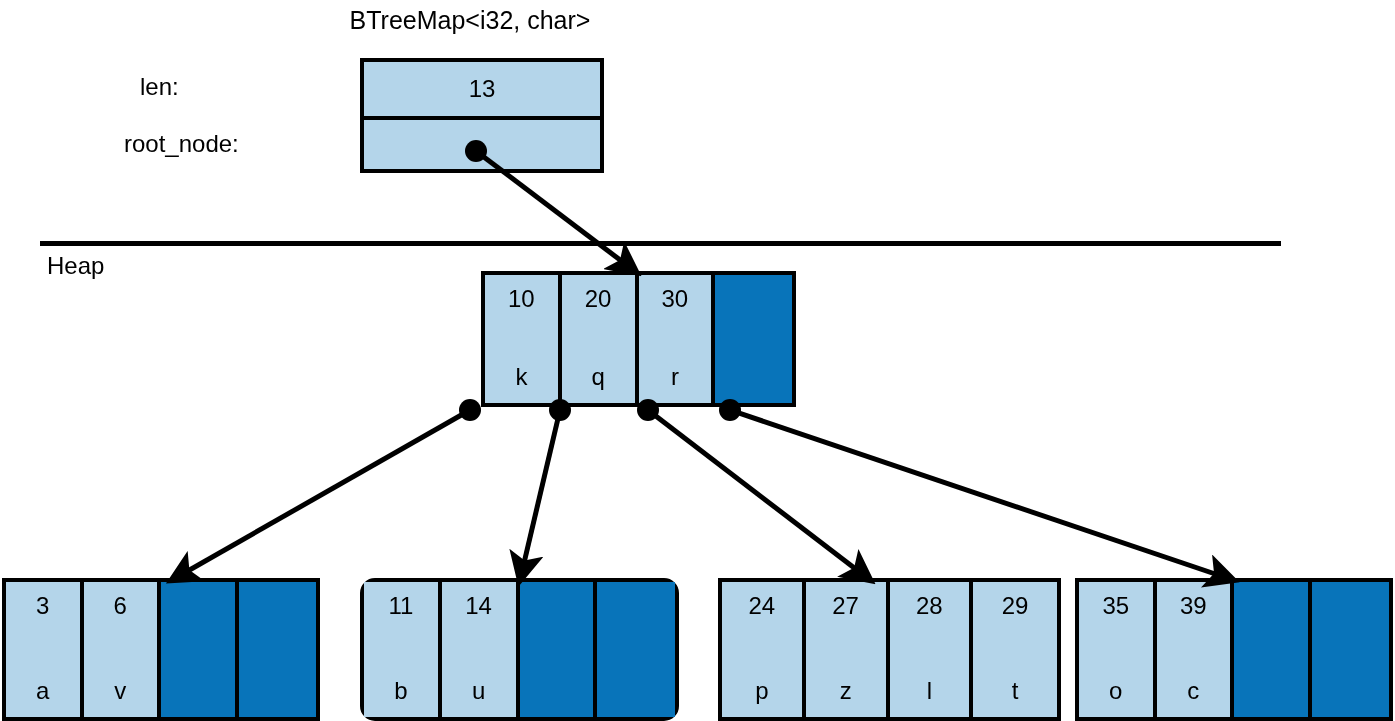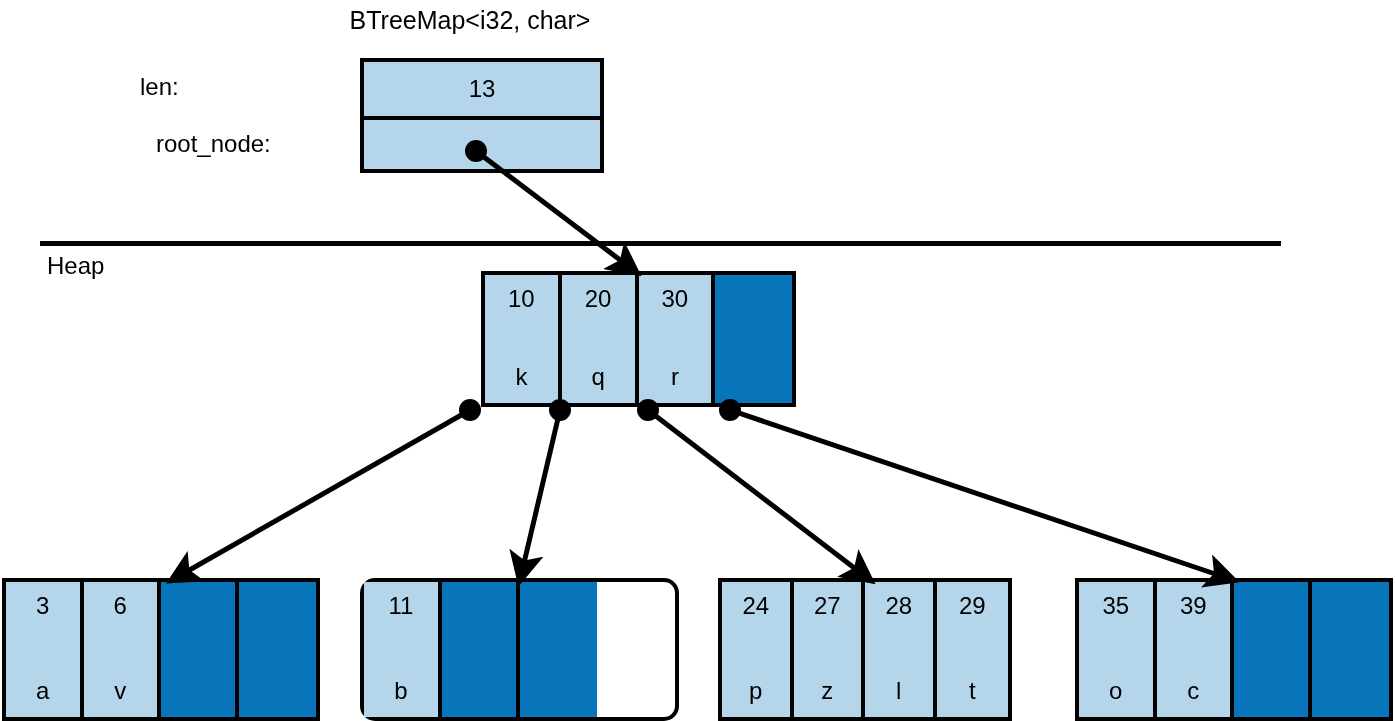--- a/index.html
+++ b/index.html
@@ -41,21 +41,21 @@
     font-size: 24px;
     color: #000;
     white-space: nowrap;
   }
   #label-len {
     left: 140px;
     top: 73px;
     width: 210px;
   }
   #label-root {
-    left: 156px;
+    left: 124px;
     top: 130px;
     width: 210px;
   }
   .struct-box {
     position: absolute;
     left: 360px;
     top: 58px;
     width: 244px;
     height: 115px;
     border: 4px solid #000;
@@ -130,21 +130,21 @@
     left: 481px;
     top: 271px;
     width: 315px;
     height: 136px;
   }
   #root-node .cell { width: 25%; gap: 16px; }
   .leaf { top: 578px; height: 143px; }
   .leaf .cell { width: 25%; }
   #leaf-0 { left: 2px;    width: 318px; }
   #leaf-1 { left: 360px;  width: 319px; border-radius: 15px; }
-  #leaf-2 { left: 718px;  width: 294px; }
+  #leaf-2 { left: 718px;  width: 343px; }
   #leaf-3 { left: 1075px; width: 318px; }
 </style>
 </head>
 <body>
 
 <div id="stage">
 
   <div class="struct-title">BTreeMap&lt;i32, char&gt;</div>
 
   <div class="field-label" id="label-len">len:</div>
@@ -192,20 +192,24 @@
       </div>
       <div class="cell empty">
         <span class="key"></span>
         <span class="val"></span>
       </div>
     </div>
   <div class="node leaf" id="leaf-1">
       <div class="cell">
         <span class="key">11</span>
         <span class="val">b</span>
+      </div>
+      <div class="cell">
+        <span class="key">14</span>
+        <span class="val">u</span>
       </div>
       <div class="cell empty">
         <span class="key"></span>
         <span class="val"></span>
       </div>
       <div class="cell empty">
         <span class="key"></span>
         <span class="val"></span>
       </div>
     </div>

